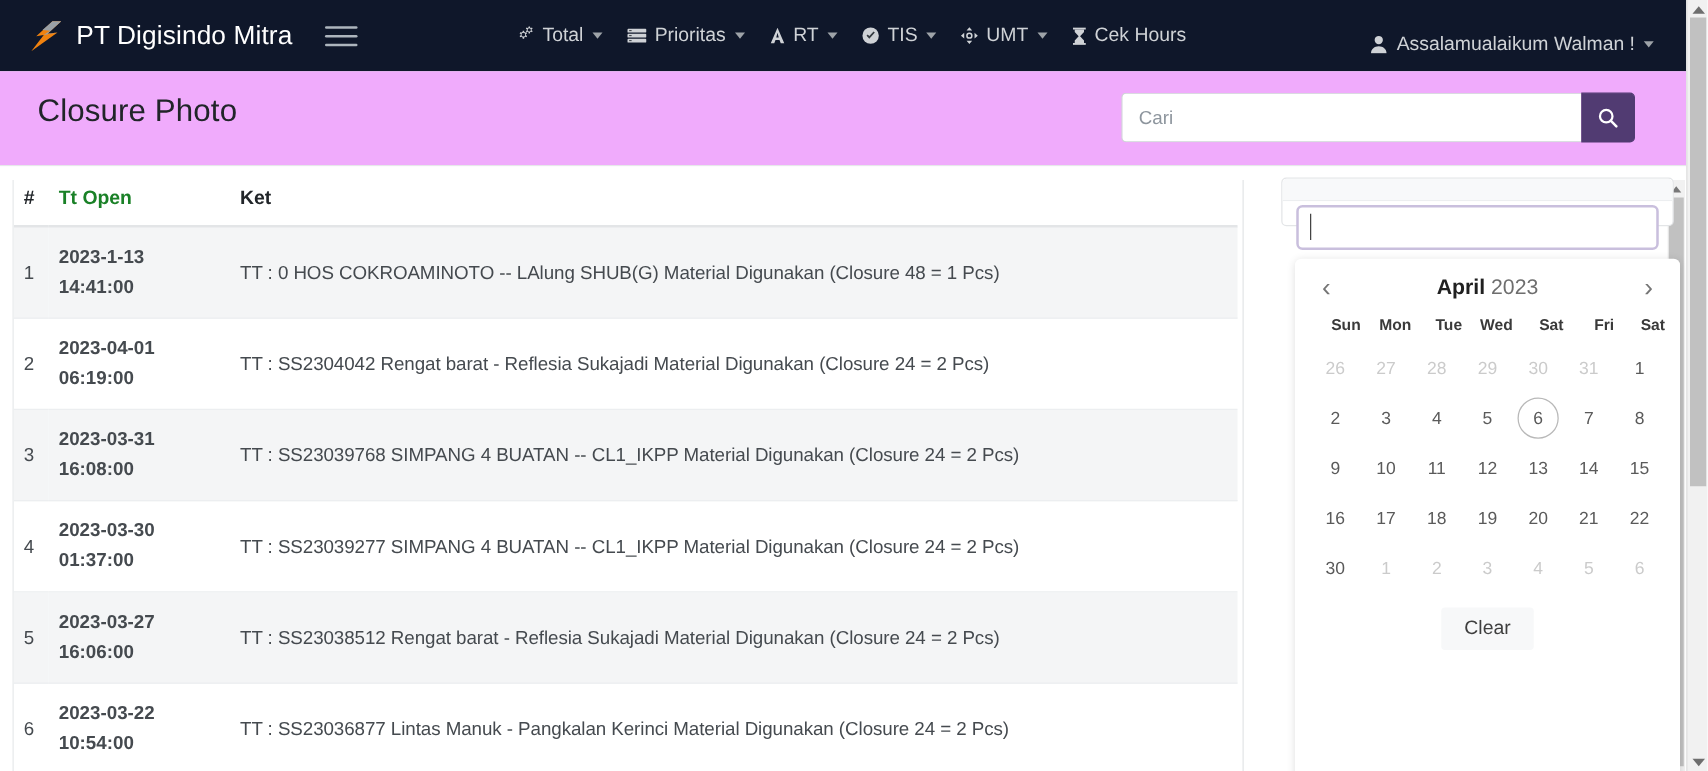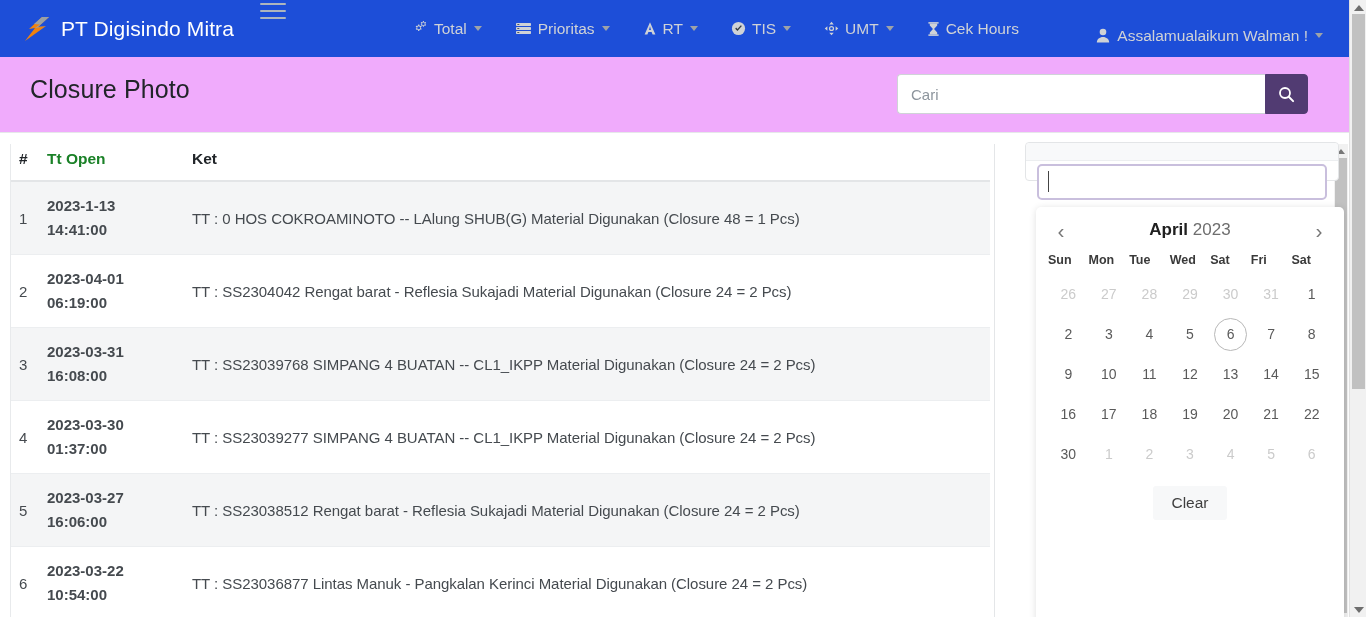--- a/index.html
+++ b/index.html
@@ -8,22 +8,22 @@
     width: 1366px; height: 617px;
     overflow: hidden;
     background: #ffffff;
     font-family: "Liberation Sans", sans-serif;
   }
 
   
   .navbar {
     position: absolute; top: 0; left: 0;
     width: 1349px; height: 57px;
-    background: #1d4ed8;
-    display: flex; 
+    background: #0f172a;
+    display: flex; align-items: center;
   }
   .brand {
     display: flex; align-items: center;
     margin-left: 22px;
     color: #ffffff;
     font-size: 21px;
     letter-spacing: .1px;
     white-space: nowrap;
   }
   .bolt-logo { width: 30px; height: 28px; margin-right: 9px; display:block; }
@@ -35,21 +35,21 @@
     padding: 3px 0;
   }
   .hamburger span {
     display: block; height: 2px; width: 100%;
     background: #adb5bd; border-radius: 1px;
   }
 
   .nav-center {
     display: flex; align-items: center;
     margin-left: 125px;
-    gap: 33px;
+    gap: 19px;
   }
   .nav-item {
     display: flex; align-items: center;
     color: #cfd2d6;
     font-size: 15.5px;
     white-space: nowrap;
     cursor: pointer;
   }
   .nav-item .nicon {
     margin-right: 6px; display: flex; align-items: center;
@@ -227,21 +227,21 @@
   }
   .dp-month {
     font-size: 17px; color: #202020;
   }
   .dp-month b { font-weight: bold; }
   .dp-month span.yr { color: #6e6e6e; font-weight: 400; }
 
   .dp-grid { width: 100%; border-collapse: collapse; table-layout: fixed; margin-top: 6px;}
   .dp-grid th {
     font-size: 12.5px; font-weight: bold; color: #3a3a3a;
-    padding: 4px 0 7px 0; text-align: left;
+    padding: 4px 0 7px 0; text-align: right;
   }
   .dp-grid td {
     font-size: 14px; color: #5a5a5a;
     text-align: center; height: 40px;
     cursor: pointer;
   }
   .dp-grid td.muted { color: #cbcbcb; }
   .dp-today span {
     display: inline-flex; align-items: center; justify-content: center;
     width: 33px; height: 33px;

